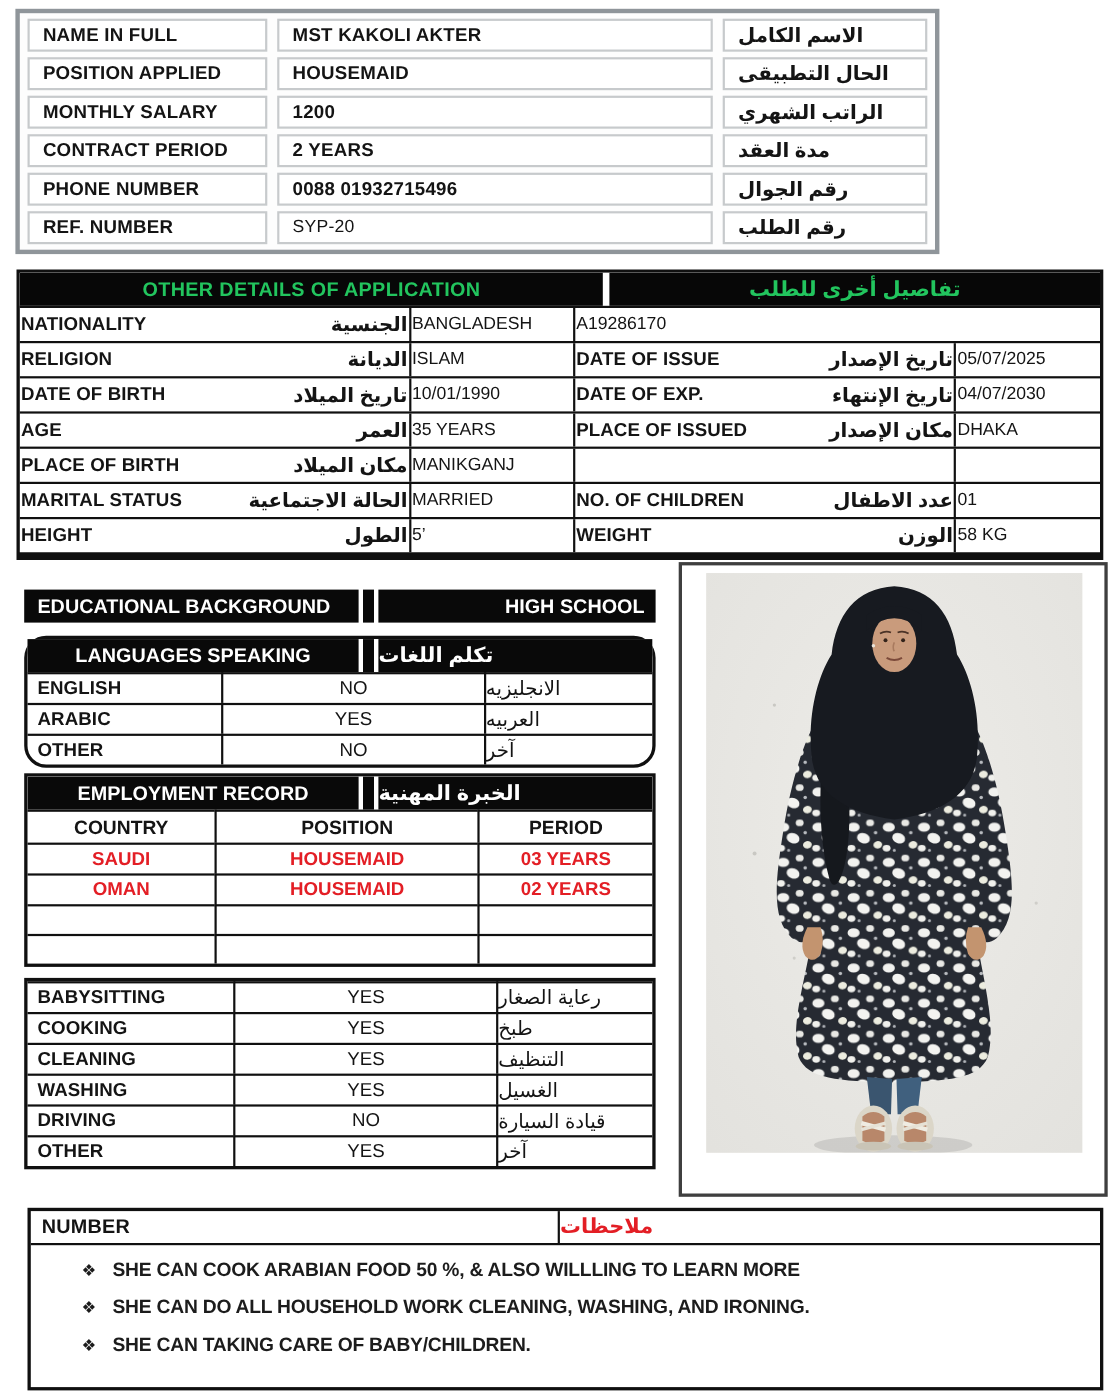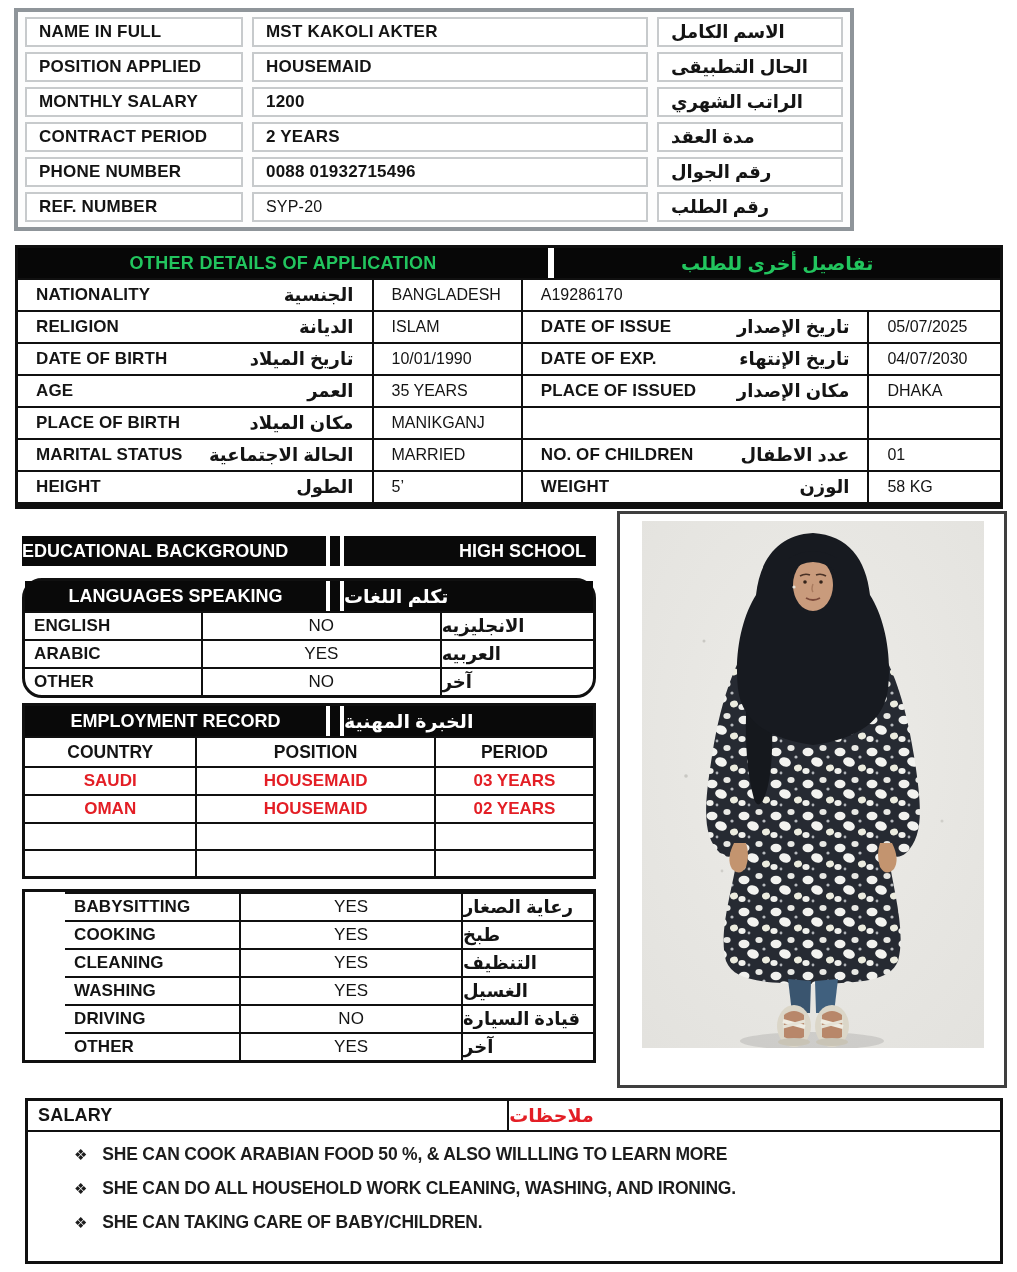--- a/index.html
+++ b/index.html
@@ -36,63 +36,63 @@
     display:flex; align-items:center; justify-content:center;
   }
   .t2-head .h-en { width:54%; margin-right:6px; font-size:18px; letter-spacing:.3px; }
   .t2-head .h-ar { flex:1; font-size:19px; }
   .t2 .drow {
     display:grid; grid-template-columns:36% 15.2% 35.3% 13.5%;
     border-top:2px solid #101010;
   }
   .t2 .c {
     min-height:30px; display:flex; align-items:center;
-    padding:0 18px; font-size:16px; border-left:2px solid #101010;
+    padding:0 1px; font-size:16px; border-left:2px solid #101010;
   }
   .t2 .c.lab { justify-content:space-between; border-left:none; }
   .t2 .c.lab .en { font-weight:bold; font-size:17px; letter-spacing:.1px; }
   .t2 .c.lab .arr { font-weight:bold; font-size:18px; }
   .t2 .c.val { font-weight:normal; }
 
   
   .bar { display:flex; background:#fff; height:30px; }
   .bar .b-left {
     background:#090909; color:#fff; font-weight:bold; font-size:18px;
     display:flex; align-items:center; width:53%;
   }
   .bar .b-left.centered { justify-content:center; }
-  .bar .b-left.padded { padding-left:0; }
+  .bar .b-left.padded { padding-left:12px; }
   .bar .b-sliver { width:10px; background:#090909; margin:0 4px; }
   .bar .b-right {
     flex:1; background:#090909; color:#fff; font-weight:bold;
     display:flex; align-items:center; justify-content:flex-end;
     padding-right:10px; font-size:19px;
   }
 
   
   .edu { position:absolute; left:22px; top:536px; width:574px; }
 
   
   .btable { position:absolute; left:22px; width:574px; border:3px solid #101010; background:#fff; }
   .langs { top:578px;border-radius:20px; }
   .emp   { top:703px; }
   .skills{ top:889px; }
 
   .grid3 { display:grid; }
   .langs  .grid3 { grid-template-columns:31% 42% 27%; }
-  .skills .grid3 { grid-template-columns:33% 42% 25%;margin-left:40px; }
+  .skills .grid3 { grid-template-columns:33% 42% 25%; }
   .emp    .grid3 { grid-template-columns:30% 42% 28%; }
   .grid3 .g {
     border-top:2px solid #101010; border-left:2px solid #101010;
     min-height:28px; display:flex; align-items:center; font-size:17px;
   }
   .grid3 .g.first { border-left:none; }
   .g.en-lab { font-weight:bold; padding-left:9px; letter-spacing:.1px; }
   .g.mid { justify-content:center; font-weight:normal; }
-  .g.ar-lab { justify-content:flex-end; padding-right:9px; font-weight:bold; font-size:18px; }
+  .g.ar-lab { justify-content:flex-end; padding-right:9px; font-weight:normal; font-size:18px; }
   .g.colhead { justify-content:center; font-weight:bold; min-height:30px; font-size:17.5px; }
   .g.red { color:#e31e25; font-weight:bold; justify-content:center; }
   .g.empty { min-height:27px; }
 
   
   .photo-frame {
     position:absolute; left:617px; top:511px; width:390px; height:577px;
     border:3px solid #3f3f3f; background:#fff;
   }
   .photo-img {
@@ -409,21 +409,21 @@
         <path d="M 179 500 L 201 506" stroke="#efece2" stroke-width="4" fill="none"></path>
         <path d="M 201 500 L 179 506" stroke="#e6e2d6" stroke-width="3" fill="none"></path>
         <ellipse cx="152" cy="521" rx="16" ry="4" fill="#c9c4b6"></ellipse>
         <ellipse cx="190" cy="521" rx="16" ry="4" fill="#c9c4b6"></ellipse>
       </svg>
     </div>
   </div>
 
   <div class="remarks">
     <div class="rhead">
-      <div class="r-en">SALARY</div>
+      <div class="r-en">NUMBER</div>
       <div class="r-ar" dir="rtl">ملاحظات</div>
     </div>
     <div class="rbody">
       <div class="item">
         <span class="bullet">❖</span>
         <span>SHE CAN COOK ARABIAN FOOD  50 %, &amp; ALSO WILLLING TO LEARN MORE</span>
       </div>
       <div class="item">
         <span class="bullet">❖</span>
         <span>SHE CAN DO ALL HOUSEHOLD WORK CLEANING, WASHING, AND IRONING.</span>

